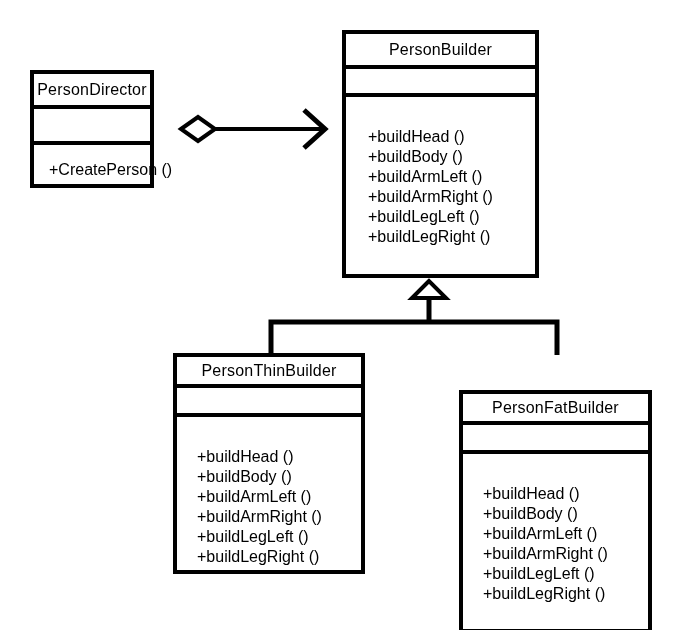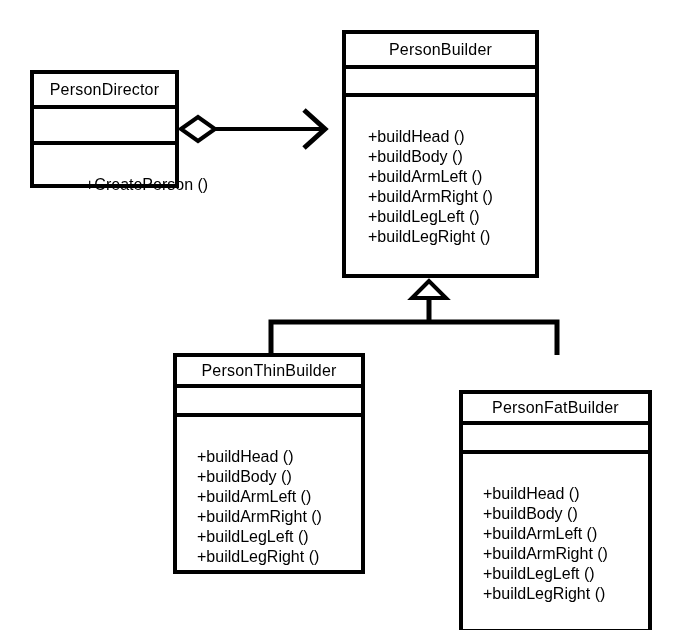--- a/index.html
+++ b/index.html
@@ -47,24 +47,24 @@
   .uml-methods {
     flex: 1 1 auto;
     font-size: 16px;
     line-height: 20px;
   }
   .uml-method {
     white-space: pre;
   }
 
   
-  #cls-director { left: 30px; top: 70px; width: 149px; height: 118px; }
+  #cls-director { left: 30px; top: 70px; width: 124px; height: 118px; }
   #cls-director .uml-title   { height: 31px; }
   #cls-director .uml-attrs   { height: 32px; }
-  #cls-director .uml-methods { padding: 30px 0 0 15px; margin-left: 36px; }
+  #cls-director .uml-methods { padding: 15px 0 0 15px; }
 
   
   #cls-builder { left: 326px; top: 30px; width: 197px; height: 248px; margin-left: 16px; }
   #cls-builder .uml-title   { height: 31px; }
   #cls-builder .uml-attrs   { height: 24px; }
   #cls-builder .uml-methods { padding: 30px 0 0 22px; }
 
   
   #cls-thin { left: 173px; top: 353px; width: 192px; height: 221px; }
   #cls-thin .uml-title   { height: 27px; }

